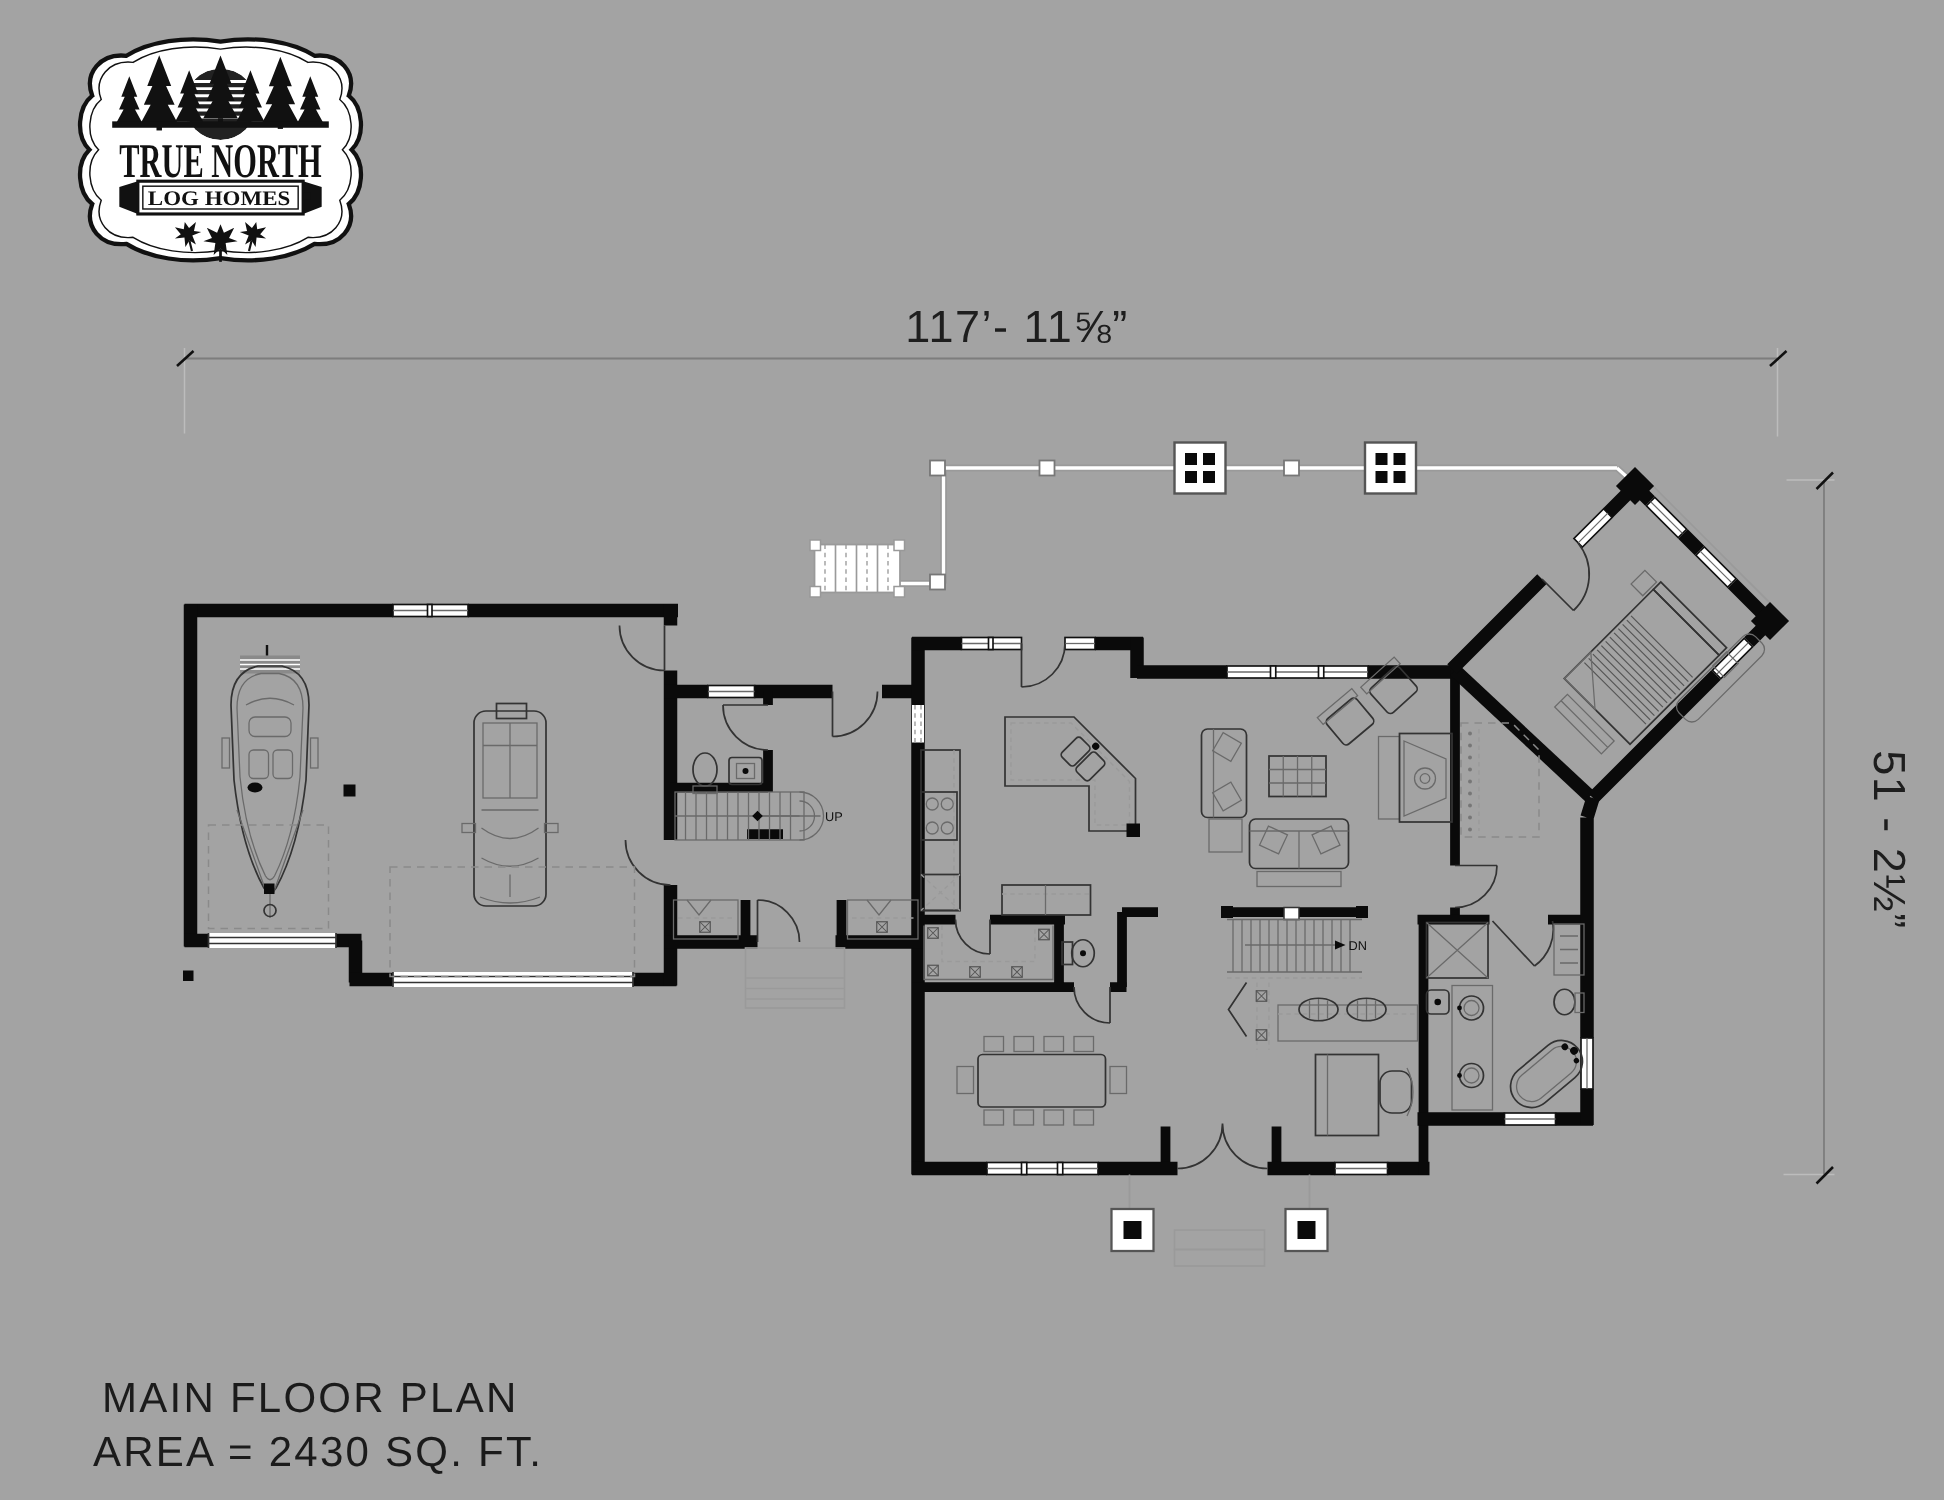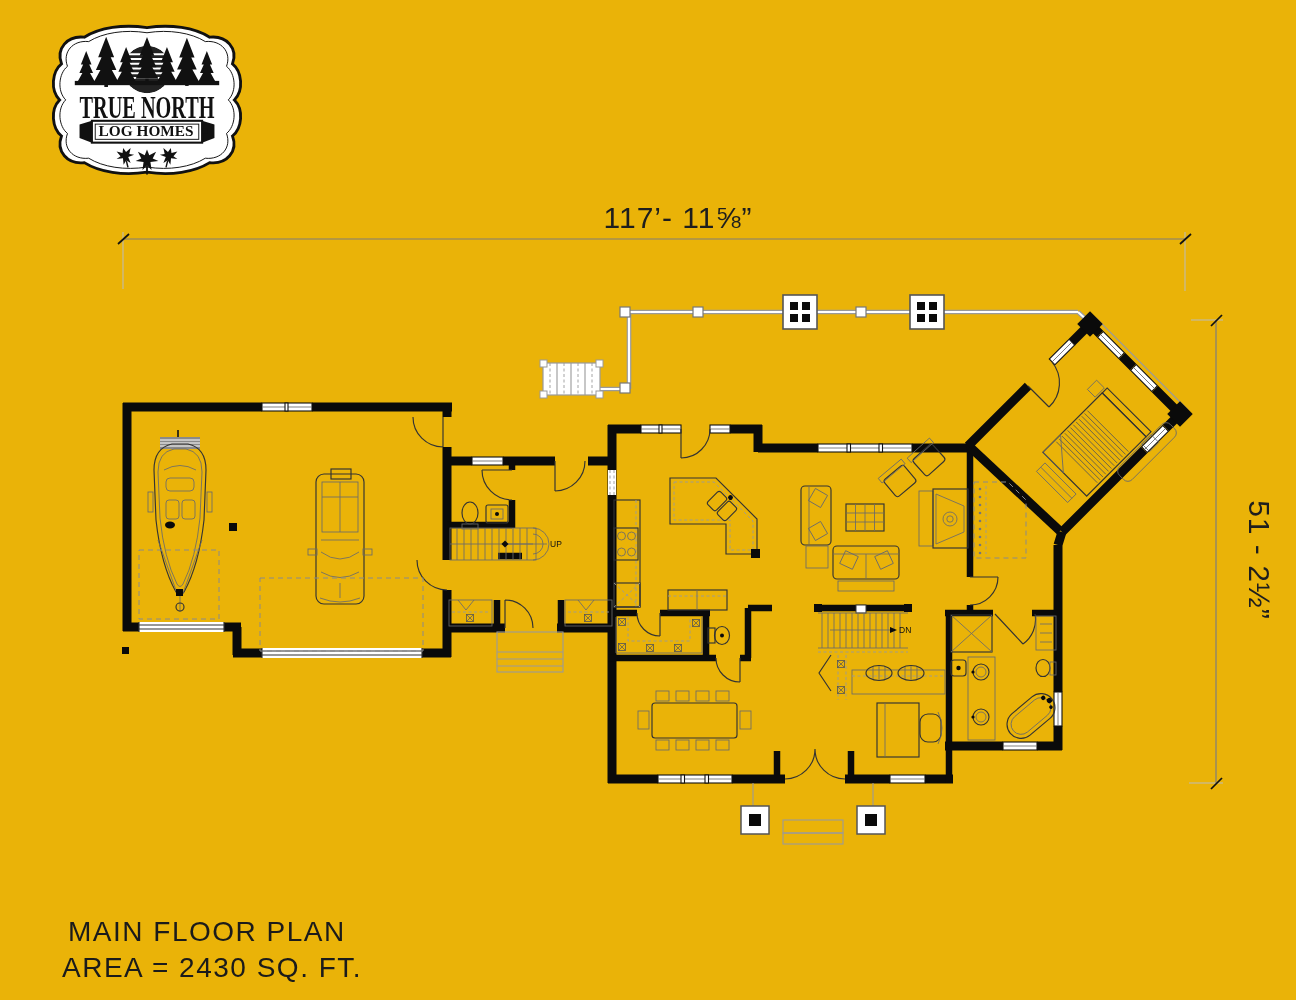--- a/index.html
+++ b/index.html
@@ -1,16 +1,16 @@
 <!DOCTYPE html>
 <html style="--wall: #0a0a0a; --thin: #333333;"><head>
 <meta charset="utf-8">
 <style>
   html,body{margin:0;padding:0;background:#ffffff;}
-  .canvas{position:relative;width:1296px;height:1000px;background:#eab308;overflow:hidden;
+  .canvas{position:relative;width:1296px;height:1000px;background:#a3a3a3;overflow:hidden;
           font-family:"Liberation Sans", sans-serif;}
   svg text{font-family:"Liberation Sans", sans-serif;}
   .logo-text{font-family:"Liberation Serif", serif;font-weight:700;}
   
   .w8{stroke:var(--wall,#0a0a0a);stroke-width:9;fill:none;}
   .w6{stroke:var(--wall,#0a0a0a);stroke-width:6.5;fill:none;}
   .t{stroke:var(--thin,#333);stroke-width:1.15;fill:none;}
   .t2{stroke:#6a6a6a;stroke-width:.85;fill:none;}
   .dash{stroke:#8a8a8a;stroke-width:1;fill:none;stroke-dasharray:5 4;}
   .dash2{stroke:#9a9a9a;stroke-width:.9;fill:none;stroke-dasharray:3 2.5;}

